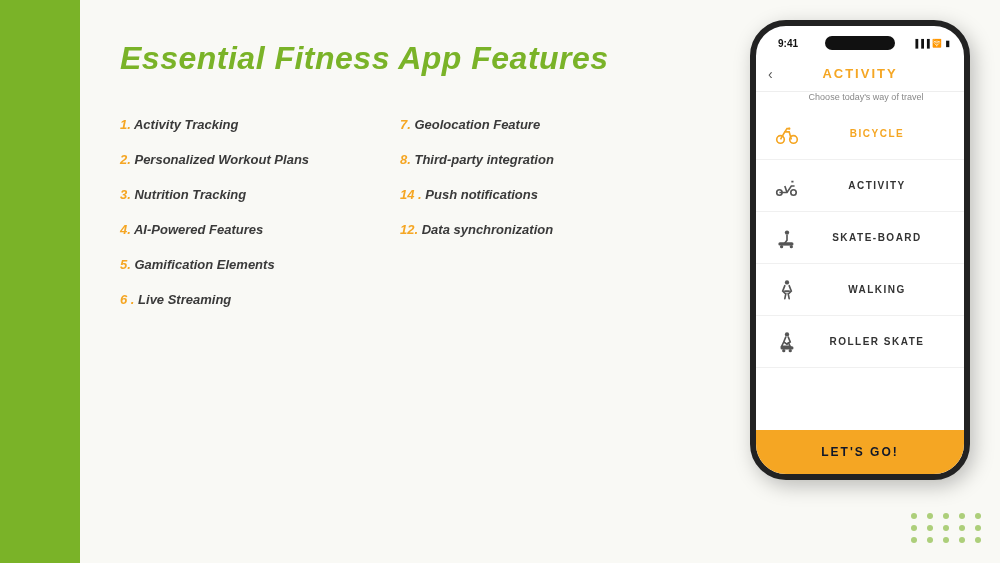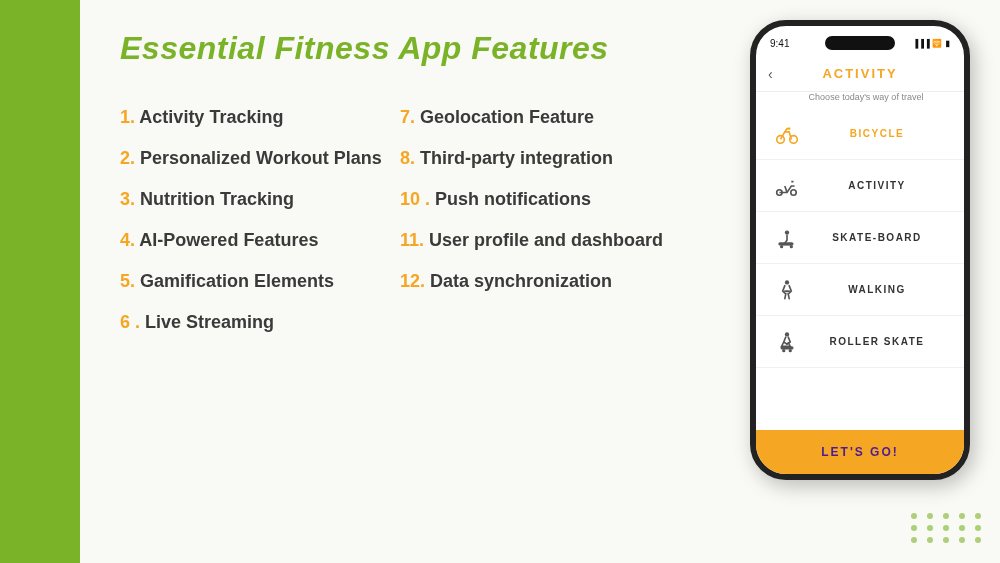--- a/index.html
+++ b/index.html
@@ -22,44 +22,45 @@
       height: 100%;
       background: #7ab328;
     }
 
     .main-content {
       position: absolute;
       left: 80px;
       top: 0;
       width: 640px;
       height: 100%;
-      padding: 30px 40px;
+      padding: 40px 40px;
     }
 
     .title {
       font-size: 32px;
       font-weight: 900;
       color: #7ab328;
       margin-bottom: 30px;
       font-style: italic;
       letter-spacing: 0.5px;
     }
 
     .features-grid {
       display: grid;
       grid-template-columns: 1fr 1fr;
       gap: 0;
       margin-top: 10px;
     }
 
     .feature-item {
-      font-size: 18px;
+      font-size: 13px;
       font-weight: 700;
       color: #3a3a3a;
       padding: 10px 0;
+      font-style: italic;
     }
 
     .feature-item span {
       color: #f5a623;
     }
 
     
     .phone-area {
       position: absolute;
       right: 20px;
@@ -122,21 +123,21 @@
       display: flex;
       align-items: center;
       justify-content: space-between;
       padding: 5px 14px 0;
       font-size: 9px;
       font-weight: bold;
       color: #111;
       z-index: 5;
     }
 
-    .status-bar .time { font-size: 10px; font-weight: 400; }
+    .status-bar .time { font-size: 10px; font-weight: 700; margin-left: 8px; }
     .status-icons { display: flex; gap: 3px; align-items: center; font-size: 8px; }
 
     
     .app-header {
       position: absolute;
       top: 30px;
       left: 0;
       right: 0;
       height: 36px;
       display: flex;
@@ -219,21 +220,21 @@
       bottom: 0;
       left: 0;
       right: 0;
       height: 44px;
       background: #f5a623;
       display: flex;
       align-items: center;
       justify-content: center;
       font-size: 12px;
       font-weight: 800;
-      color: #4c1d95;
+      color: #0f172a;
       letter-spacing: 2px;
     }
 
     .feature-col {
       display: flex;
       flex-direction: column;
     }
   </style>
 </head>
 <body>
@@ -250,22 +251,21 @@
       <div class="feature-item"><span>2. </span>Personalized Workout Plans</div>
       <div class="feature-item"><span>3. </span>Nutrition Tracking</div>
       <div class="feature-item"><span>4. </span>AI-Powered Features</div>
       <div class="feature-item"><span>5. </span>Gamification Elements</div>
       <div class="feature-item"><span>6 . </span>Live Streaming</div>
     </div>
 
     <div class="feature-col">
       <div class="feature-item"><span>7. </span>Geolocation Feature</div>
       <div class="feature-item"><span>8. </span>Third-party integration</div>
-      <div class="feature-item"><span>10 . </span>Push notifications</div>
-      <div class="feature-item"><span>11. </span>User profile and dashboard</div>
+      <div class="feature-item"><span>14 . </span>Push notifications</div>
       <div class="feature-item"><span>12. </span>Data synchronization</div>
     </div>
   </div>
 </div>
 
 <div class="phone-area">
   <div class="phone-mockup">
 
     <div class="dynamic-island"></div>
 

